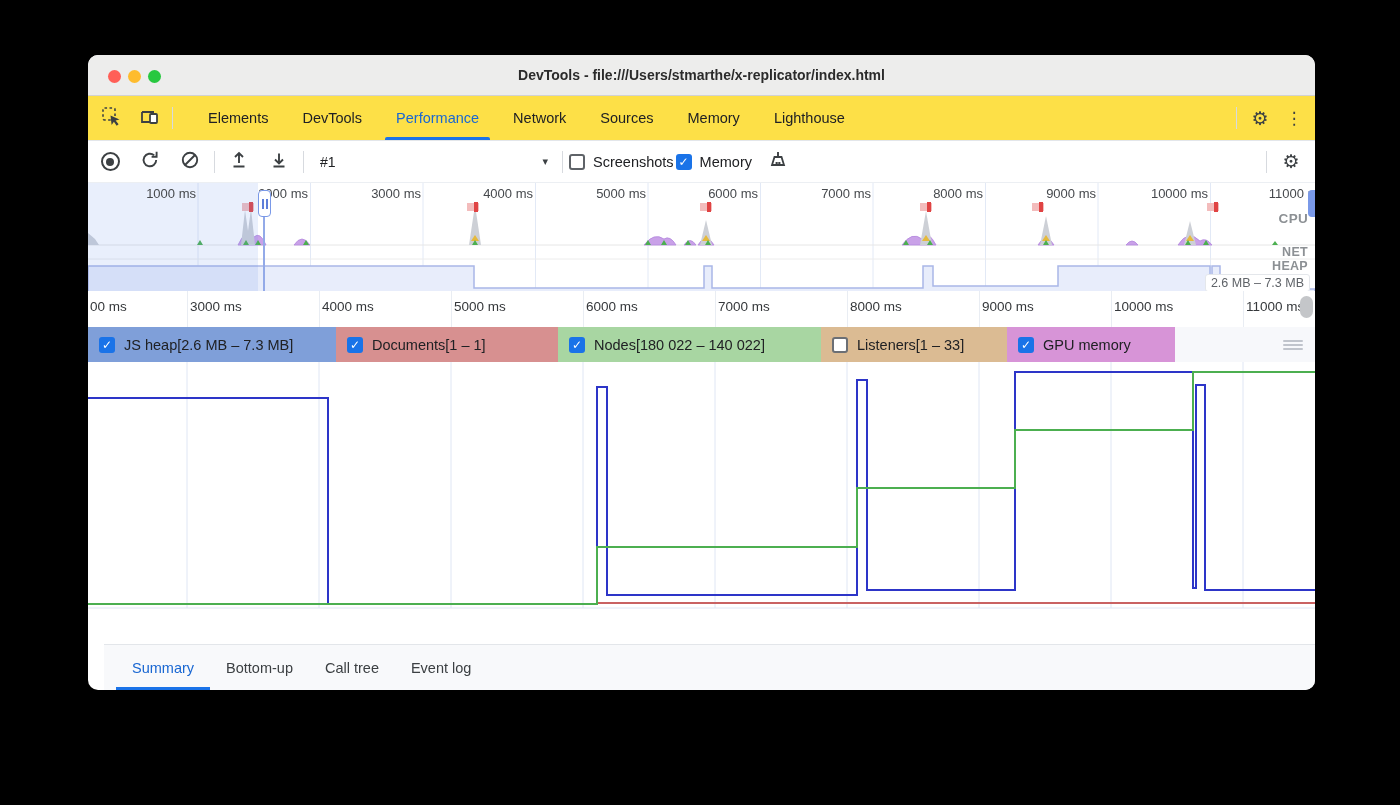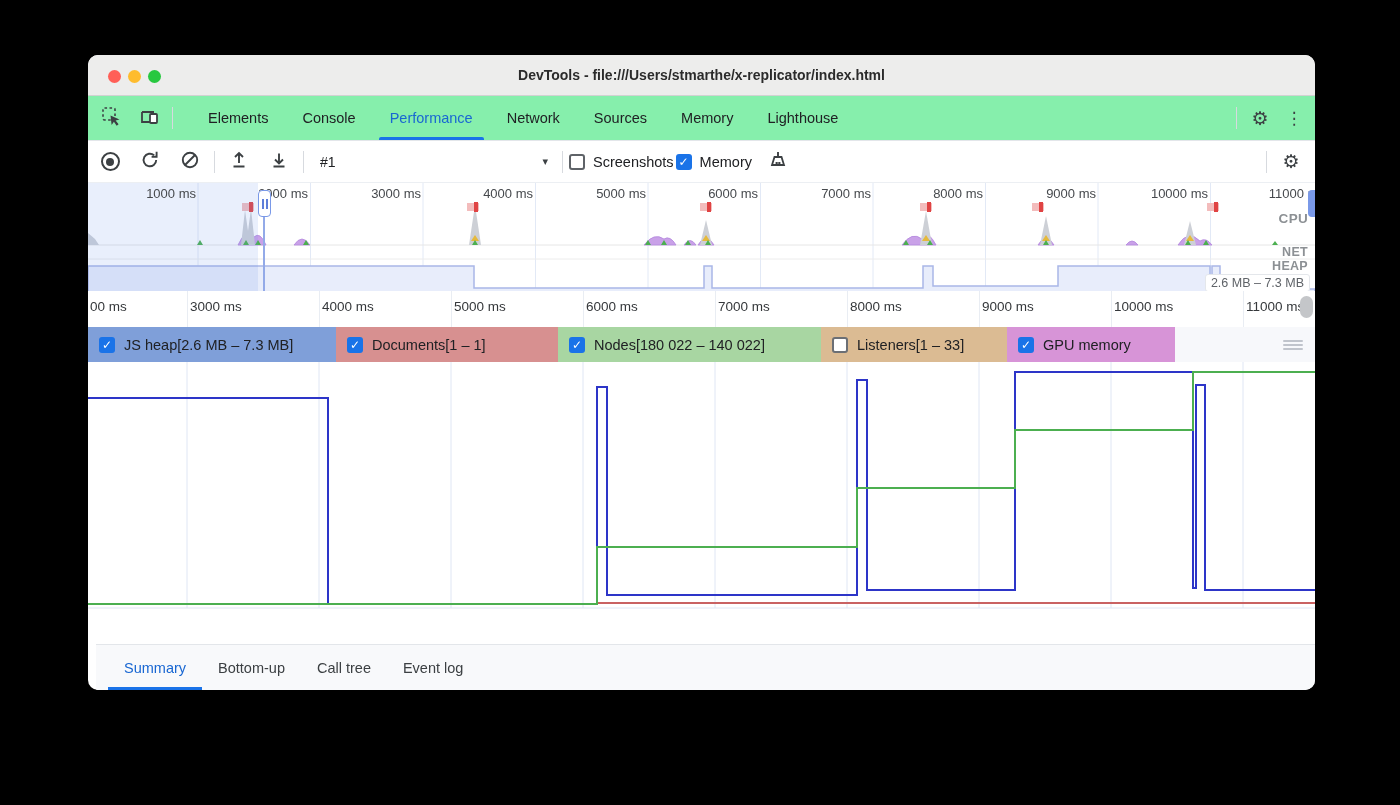--- a/index.html
+++ b/index.html
@@ -6,21 +6,21 @@
     font-family:"Liberation Sans","DejaVu Sans",sans-serif;-webkit-font-smoothing:antialiased;}
   .abs{position:absolute;}
   #window{position:absolute;left:88px;top:55px;width:1227px;height:635px;background:#fff;
     border-radius:10px;overflow:hidden;box-shadow:0 20px 60px rgba(0,0,0,.65),0 0 0 1px rgba(0,0,0,.35);}
   
   #titlebar{position:absolute;left:0;top:0;width:100%;height:40px;background:#ededec;border-bottom:1px solid #d2d2d2;}
   .traffic{position:absolute;top:15px;width:13px;height:13px;border-radius:50%;}
   #title-text{position:absolute;left:0;right:0;top:0;height:40px;line-height:40px;text-align:center;
     font-size:14px;font-weight:bold;color:#2b2b2b;}
   
-  #maintabs{position:absolute;left:0;top:41px;width:100%;height:44px;background:#86efac;
+  #maintabs{position:absolute;left:0;top:41px;width:100%;height:44px;background:#fde047;
     border-bottom:1px solid #e3e6ea;display:flex;align-items:stretch;}
   .icon-btn{width:38px;display:flex;align-items:center;justify-content:center;color:#4a4d51;}
   .vdiv{width:1px;height:22px;background:#d7dadf;align-self:center;margin:0 4px;}
   .mtab{display:flex;align-items:center;padding:0 17px;font-size:14.5px;color:#202124;position:relative;}
   .mtab.active{color:#1967d2;}
   .mtab.active::after{content:"";position:absolute;left:6px;right:6px;bottom:0;height:3px;background:#1a73e8;border-radius:2px 2px 0 0;}
   .glyph{font-size:19px;color:#3c4043;}
   
   #perfbar{position:absolute;left:0;top:86px;width:100%;height:41px;background:#fff;border-bottom:1px solid #eceff3;display:flex;align-items:center;}
   .tbtn{width:40px;height:100%;display:flex;align-items:center;justify-content:center;color:#3c4043;}
@@ -49,21 +49,21 @@
   .r2label{position:absolute;top:8px;font-size:13.5px;color:#35383b;}
   #hscroll{position:absolute;left:1212px;top:5px;width:13px;height:22px;border-radius:7px;background:#c4c6c9;}
   
   #legend{position:absolute;left:0;top:272px;width:1227px;height:35px;display:flex;}
   .chip{height:100%;display:flex;align-items:center;padding-left:11px;box-sizing:border-box;font-size:14.5px;color:#202124;}
   .chip .cbox{margin-right:9px;flex:0 0 auto;}
   #legend-filler{flex:1;background:#f7f8fb;display:flex;align-items:center;justify-content:flex-end;padding-right:12px;}
   #hamburger div{width:20px;height:2px;background:#c0c4cc;margin:2px 0;border-radius:1px;}
   
   #chart{position:absolute;left:0;top:307px;width:1227px;height:282px;background:#fff;}
-  #bottombar{position:absolute;left:8px;top:589px;width:1227px;height:46px;background:#f8f9fb;border-top:1px solid #e3e6ea;
+  #bottombar{position:absolute;left:16px;top:589px;width:1227px;height:46px;background:#f8f9fb;border-top:1px solid #e3e6ea;
     display:flex;align-items:stretch;padding-left:12px;box-sizing:border-box;}
   .btab{display:flex;align-items:center;padding:0 16px;font-size:14.5px;color:#3c4043;}
   .btab.active{color:#1967d2;box-shadow:inset 0 -3px 0 #1a73e8;}
 </style>
 </head>
 <body>
 
 <div id="window">
 
   <div id="titlebar">
@@ -88,21 +88,21 @@
           <path d="M3 6 h12 M3 6 v10 h12" fill="none" stroke="#3c4043" stroke-width="1.8"></path>
           <rect x="11" y="8" width="7" height="9" rx="1" fill="#fff" stroke="#3c4043" stroke-width="1.8"></rect>
         </svg>
       </span>
     </div>
     <div class="vdiv"></div>
     <div class="mtab" style="margin-left:14px;">
         <span>Elements</span>
       </div>
     <div class="mtab">
-        <span>Console</span>
+        <span>DevTools</span>
       </div>
     <div class="mtab active">
         <span>Performance</span>
       </div>
     <div class="mtab">
         <span>Network</span>
       </div>
     <div class="mtab">
         <span>Sources</span>
       </div>

